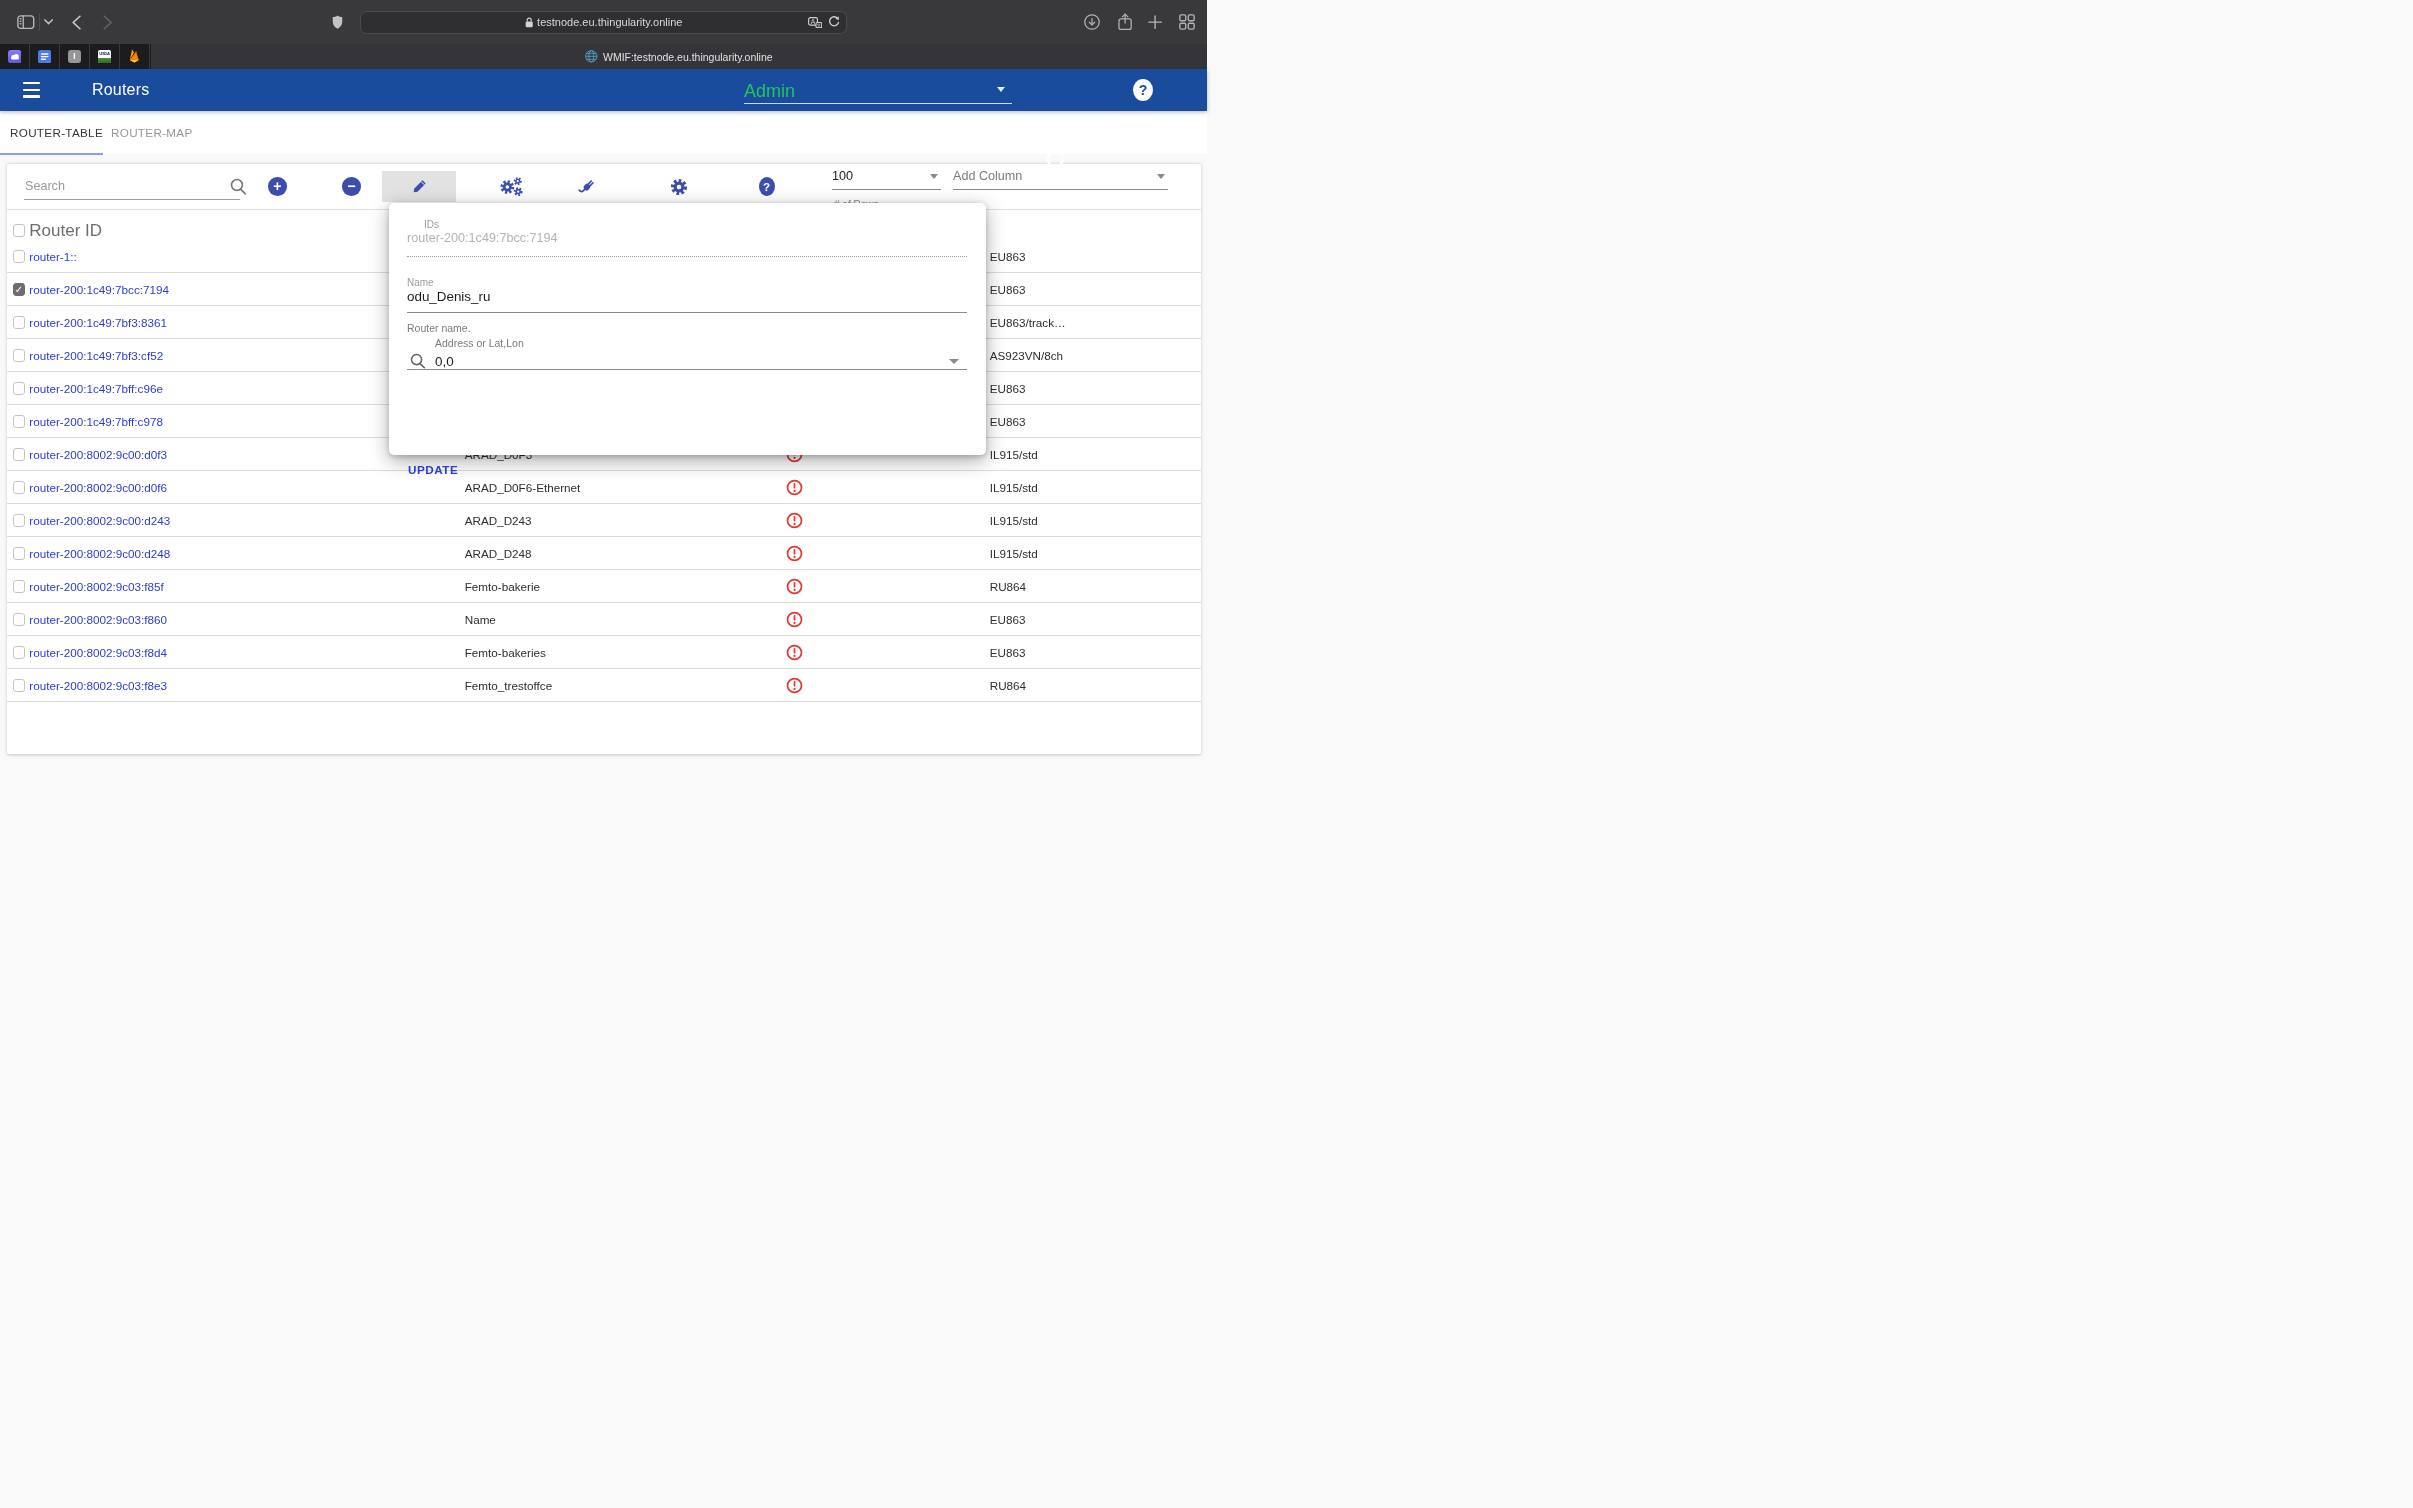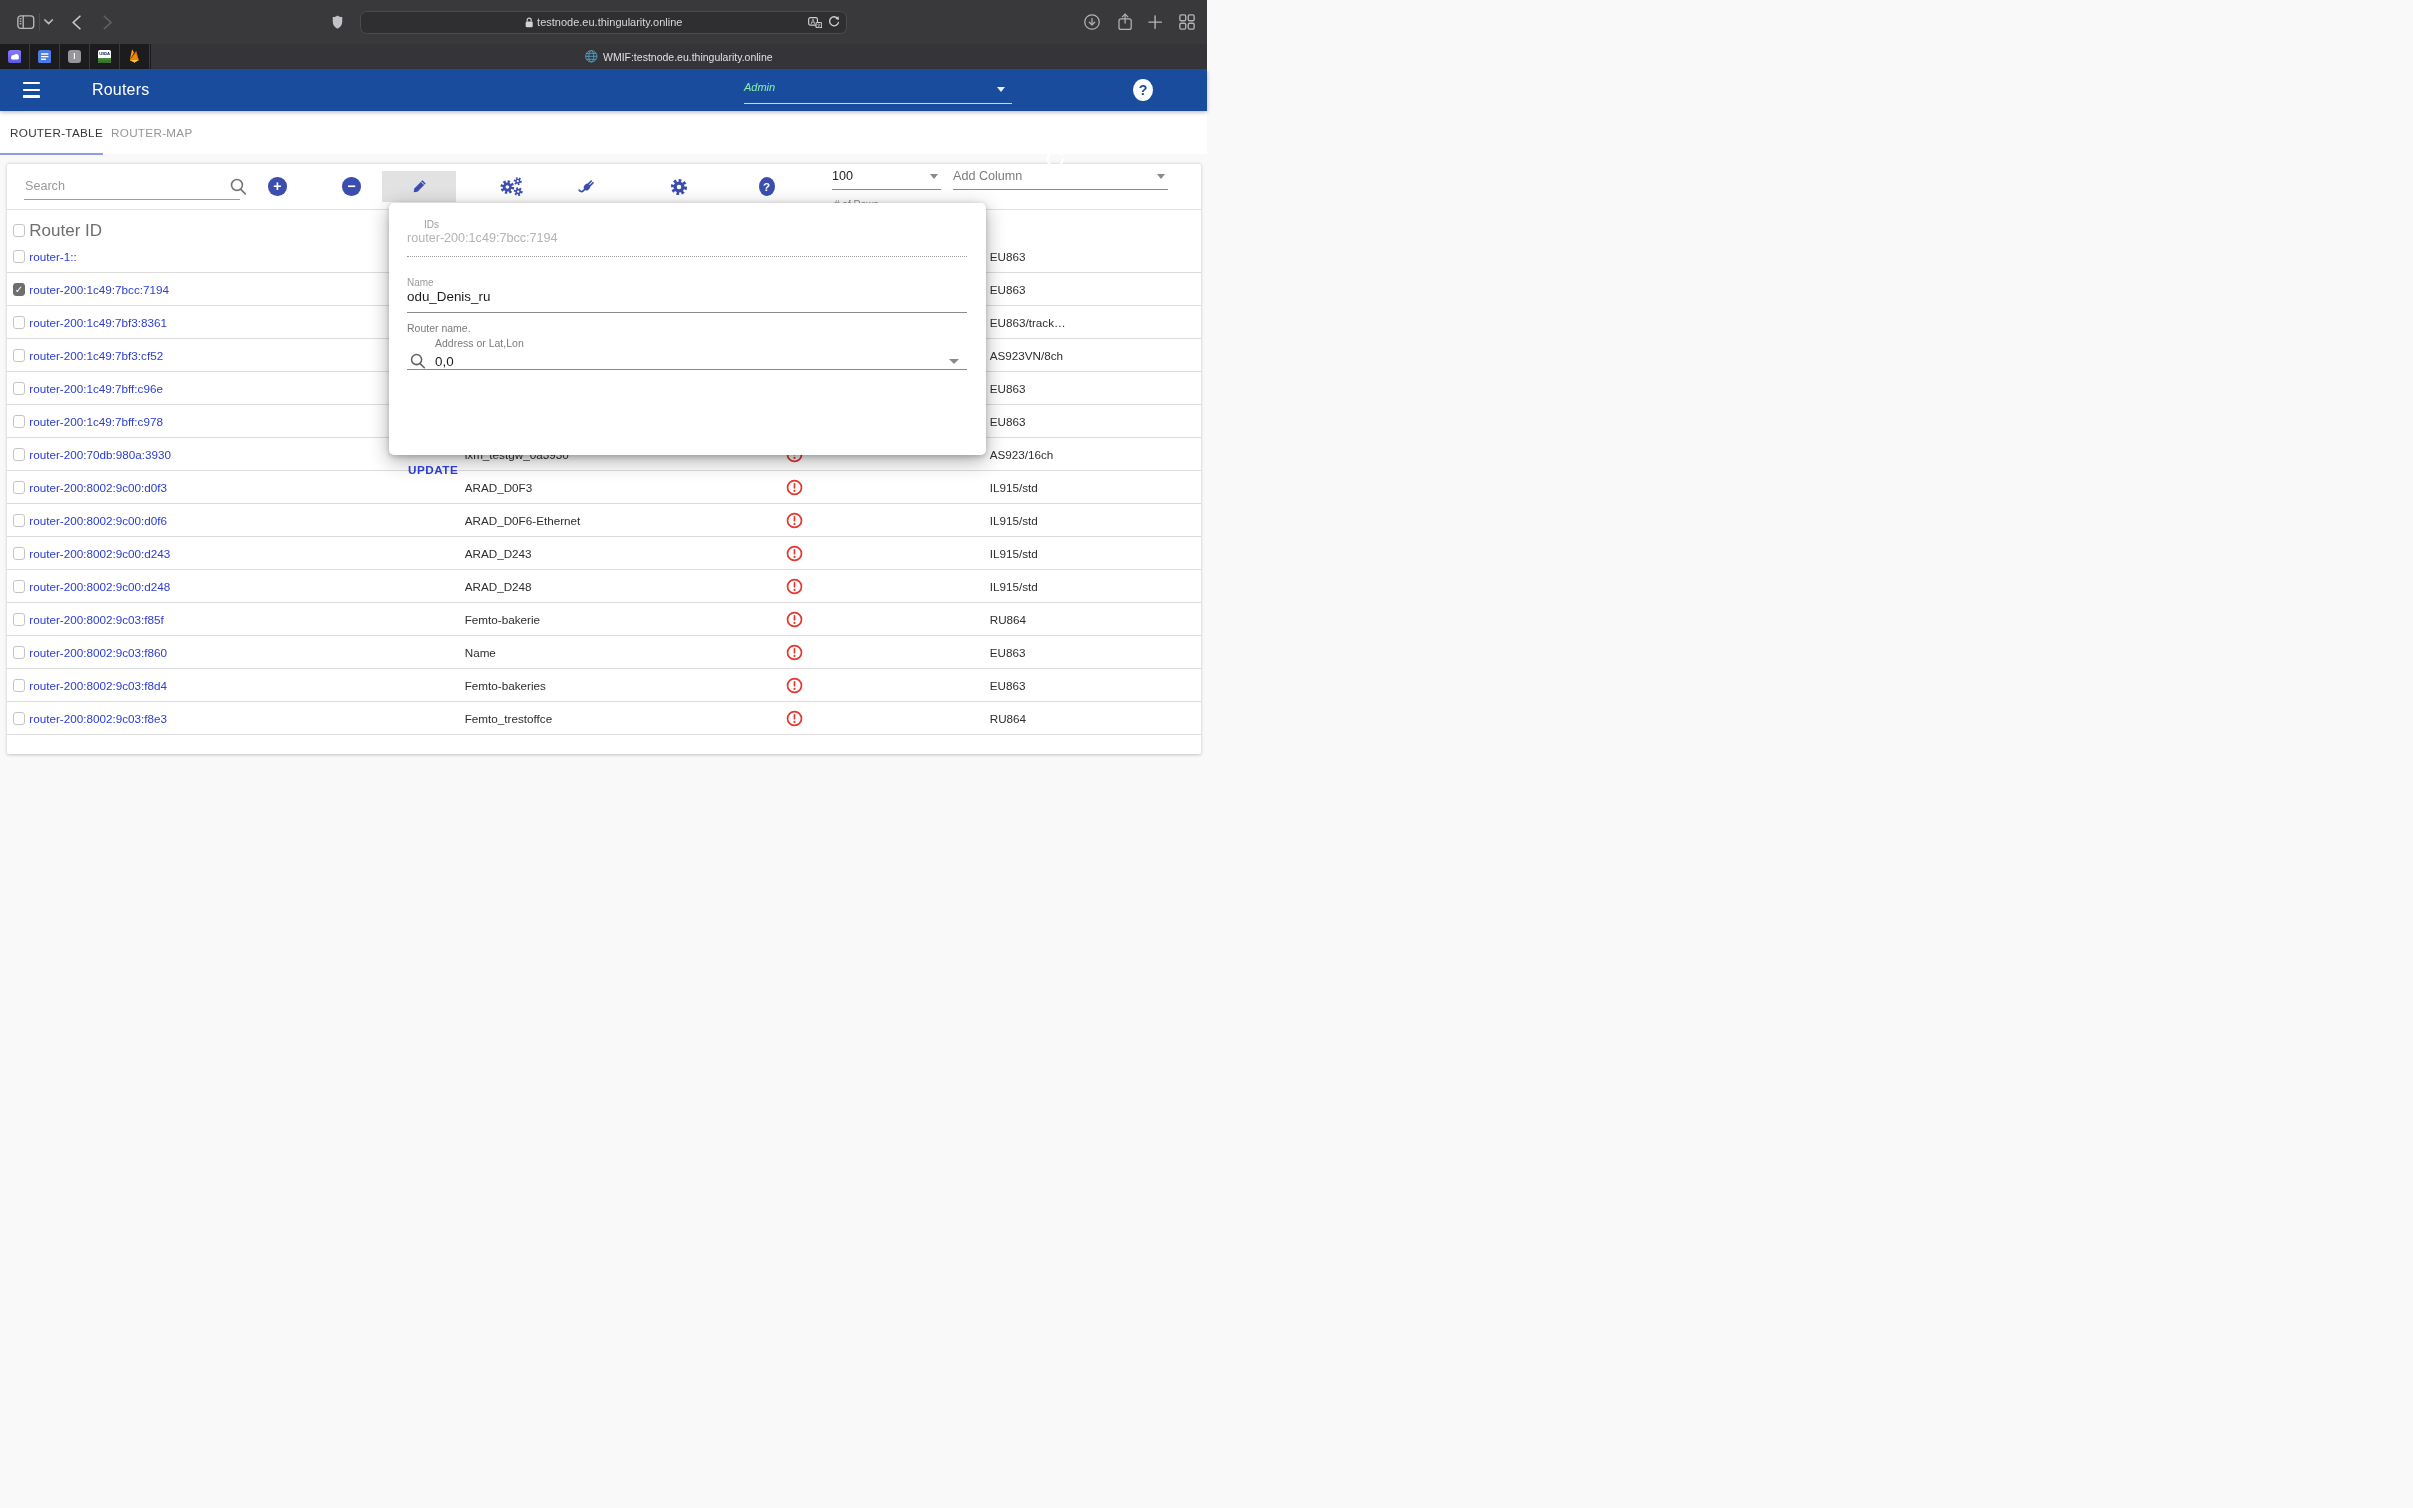--- a/index.html
+++ b/index.html
@@ -27,21 +27,21 @@
   .usda-fav i { position:absolute; bottom:0; left:0; right:0; height:5px; background:linear-gradient(#4e8f3a,#2f6a28); }
   .gray-i-fav { width:13.4px; height:13.4px; background:#96959a; border-radius:2.9px; color:#fff; font-size:8.4px; font-weight:bold;
                 display:flex; align-items:center; justify-content:center; }
 
   
   #app-bar { position:absolute; left:0; top:69px; width:1207px; height:42px; background:#1a4c9e;
              box-shadow:0 1.7px 4.2px rgba(0,0,0,.28); z-index:5; }
   #hamburger { position:absolute; left:22.6px; top:12.6px; width:17px; height:16px; display:flex; flex-direction:column; justify-content:space-between; cursor:pointer; }
   #hamburger i { display:block; height:2.2px; background:#fff; border-radius:0.8px; }
   #app-title { position:absolute; left:92px; top:0; height:42px; display:flex; align-items:center; color:#fff; font-size:16px; letter-spacing:0.2px; }
-  #role-select { position:absolute; left:744px; top:6.7px; width:268px; height:28.5px; color:#86efac; font-size:11px; cursor:pointer;font-style:italic; }
+  #role-select { position:absolute; left:744px; top:6.7px; width:268px; height:28.5px; color:#22c55e; font-size:18px; cursor:pointer; }
   #role-select .val { position:absolute; left:0; top:5px; }
   #role-select .caret { position:absolute; right:6.7px; top:11.7px; width:0; height:0;
                         border-left:4.2px solid transparent; border-right:4.2px solid transparent; border-top:5px solid #e8eefc; }
   #role-select .uline { position:absolute; left:0; right:0; bottom:0; height:1.3px; background:#ccd8ef; }
   #help-top { position:absolute; left:1133px; top:79px; width:20px; height:22px; background:#fff; border-radius:50%;
               display:flex; align-items:center; justify-content:center; color:#1a4c9e; font-size:14.2px; font-weight:bold; z-index:6; }
 
   
   #view-tabs { position:absolute; left:0; top:111px; width:1207px; height:43px; background:#fff; }
   .vtab { position:absolute; top:0; height:43px; display:flex; align-items:center; font-size:11.7px; font-weight:500; letter-spacing:0.3px; cursor:pointer; }
@@ -399,33 +399,20 @@
   </div>
 
   <div class="trow">
     <span class="cb"></span>
     <span class="cell c-id">router-200:1c49:7bff:c978</span>
     <span class="cell c-name"></span>
 
     <span class="cell c-region">EU863</span>
   </div>
 
-  <div class="trow">
-    <span class="cb"></span>
-    <span class="cell c-id">router-200:70db:980a:3930</span>
-    <span class="cell c-name">ixm_testgw_0a3930</span>
-    <span class="cell c-err" style="visibility: visible;">
-      <svg width="17" height="17" viewBox="0 0 20 20">
-        <circle cx="10" cy="10" r="8.2" fill="none" stroke="#e53730" stroke-width="2"></circle>
-        <rect x="9" y="4.6" width="2" height="6.6" rx="1" fill="#e53730"></rect>
-        <circle cx="10" cy="14" r="1.25" fill="#e53730"></circle>
-      </svg>
-    </span>
-    <span class="cell c-region">AS923/16ch</span>
-  </div>
 
   <div class="trow">
     <span class="cb"></span>
     <span class="cell c-id">router-200:8002:9c00:d0f3</span>
     <span class="cell c-name">ARAD_D0F3</span>
     <span class="cell c-err" style="visibility: visible;">
       <svg width="17" height="17" viewBox="0 0 20 20">
         <circle cx="10" cy="10" r="8.2" fill="none" stroke="#e53730" stroke-width="2"></circle>
         <rect x="9" y="4.6" width="2" height="6.6" rx="1" fill="#e53730"></rect>
         <circle cx="10" cy="14" r="1.25" fill="#e53730"></circle>

